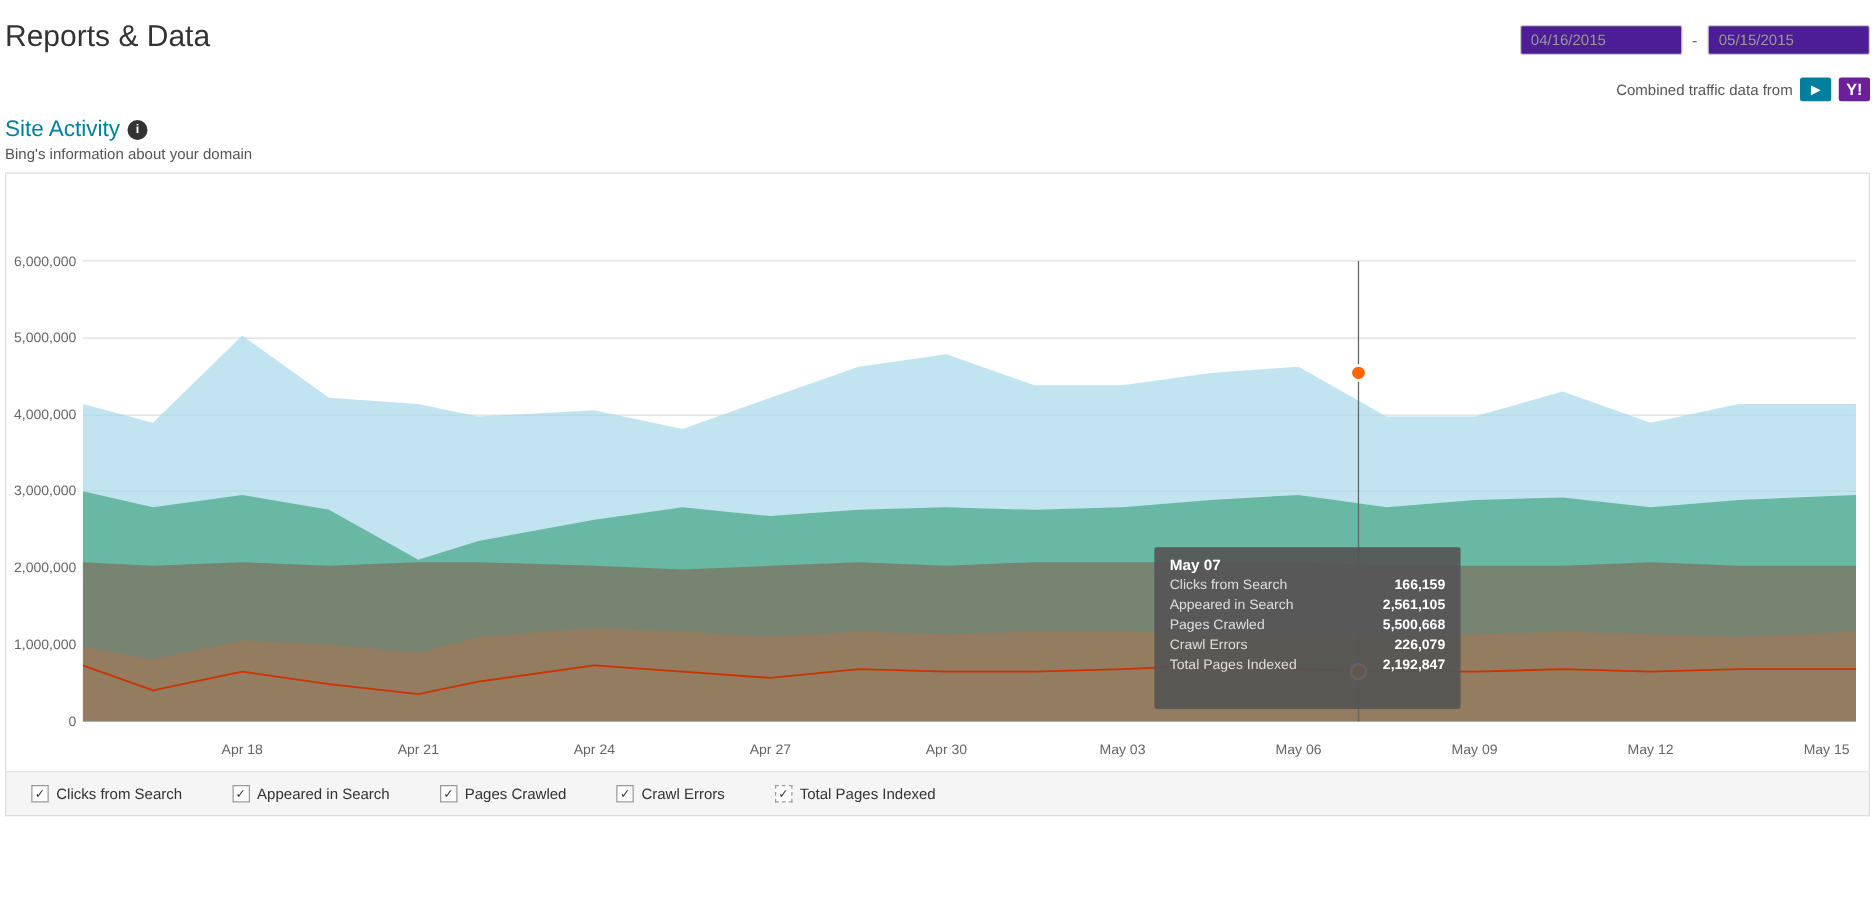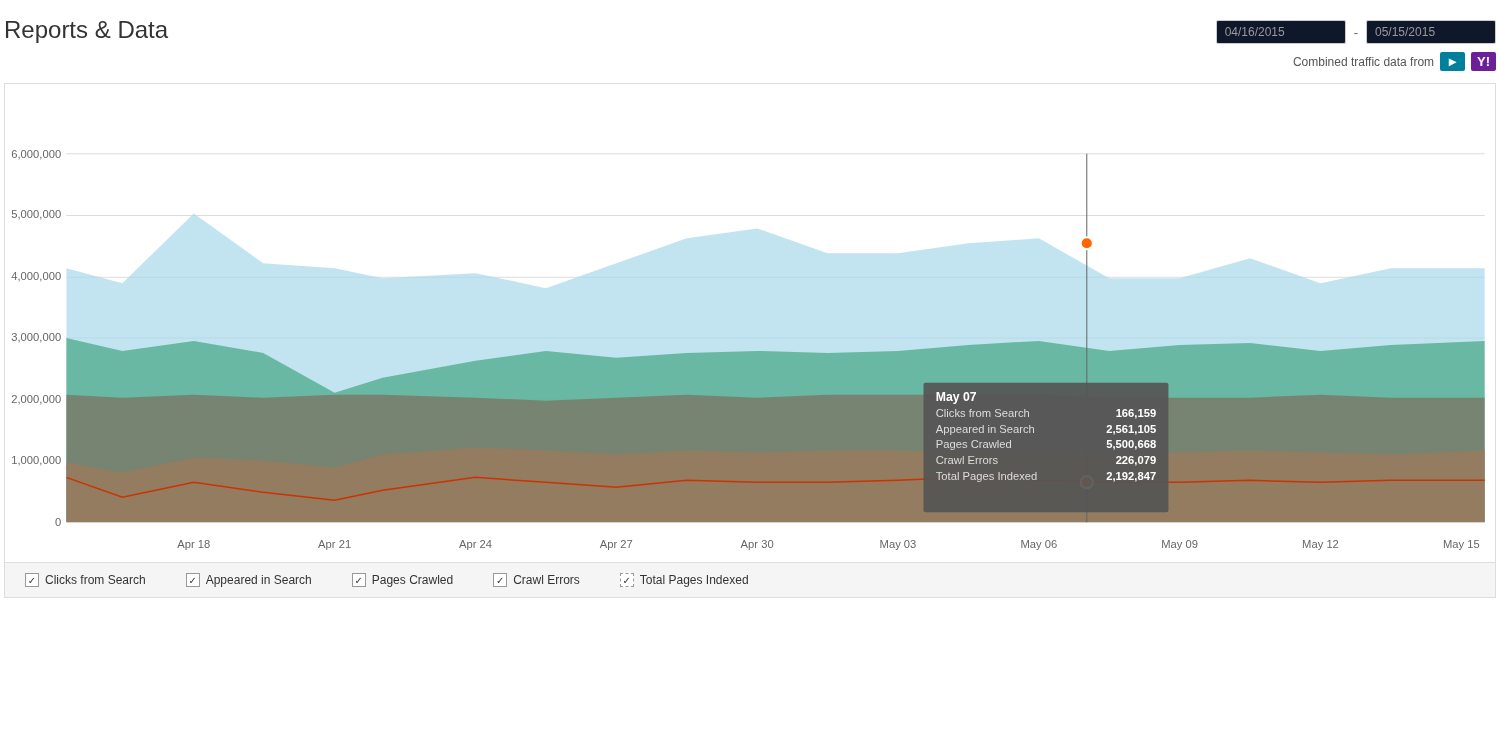--- a/index.html
+++ b/index.html
@@ -3,24 +3,24 @@
   <meta charset="utf-8">
   <style>
     * { box-sizing: border-box; margin: 0; padding: 0; }
     body { font-family: 'Segoe UI', Arial, sans-serif; background: #fff; color: #333; font-size: 13px; width: 1500px; }
     
     .page-container { padding: 16px 4px; }
     
     .page-header { display: flex; justify-content: space-between; align-items: flex-start; margin-bottom: 12px; }
     .page-title { font-size: 24px; font-weight: 300; color: #333; }
     .date-range-container { display: flex; align-items: center; gap: 8px; margin-top: 4px; }
-    .date-input { border: 1px solid #ccc; padding: 4px 8px; font-size: 12px; color: #999; width: 130px; border-radius: 2px; background: #0f172a; }
+    .date-input { border: 1px solid #ccc; padding: 4px 8px; font-size: 12px; color: #999; width: 130px; border-radius: 2px; background: #4c1d95; }
     .date-separator { color: #666; font-size: 13px; }
     
-    .traffic-info { display: flex; align-items: center; gap: 6px; font-size: 12px; color: #555; margin-top: 4px; }
+    .traffic-info { display: flex; align-items: center; gap: 6px; font-size: 12px; color: #555; margin-top: 14px; }
     .bing-logo { background: #00809d; color: #fff; font-weight: bold; font-size: 13px; padding: 2px 6px; border-radius: 2px; }
     .yahoo-logo { background: #6B1F99; color: #fff; font-weight: bold; font-size: 13px; padding: 2px 6px; border-radius: 2px; }
     
     .section-header { margin-bottom: 8px; }
     .section-title { font-size: 18px; color: #00809d; font-weight: 400; display: flex; align-items: center; gap: 6px; }
     .info-icon { background: #333; color: #fff; border-radius: 50%; width: 16px; height: 16px; display: inline-flex; align-items: center; justify-content: center; font-size: 10px; font-weight: bold; cursor: pointer; }
     .section-subtitle { font-size: 12px; color: #555; margin-top: 2px; }
     
     .chart-area { border: 1px solid #ddd; background: #fff; position: relative; height: 480px; margin-bottom: 0; }
     
@@ -48,20 +48,27 @@
         <input class="date-input" type="text" value="05/15/2015" style="">
       </div>
       <div class="traffic-info">
         <span>Combined traffic data from</span>
         <span class="bing-logo">►</span>
         <span class="yahoo-logo">Y!</span>
       </div>
     </div>
   </div>
 
+  <div class="section-header">
+    <div class="section-title">
+      <span>Site Activity</span>
+      <span class="info-icon">i</span>
+    </div>
+    <div class="section-subtitle">Bing's information about your domain</div>
+  </div>
 
   <div class="chart-area">
     <svg class="chart-svg-container" viewBox="0 0 1460 480" preserveAspectRatio="none" xmlns="http://www.w3.org/2000/svg">
 
       <defs>
         <clipPath id="chart-clip">
           <rect x="60" y="10" width="1390" height="430"></rect>
         </clipPath>
       </defs>
 

